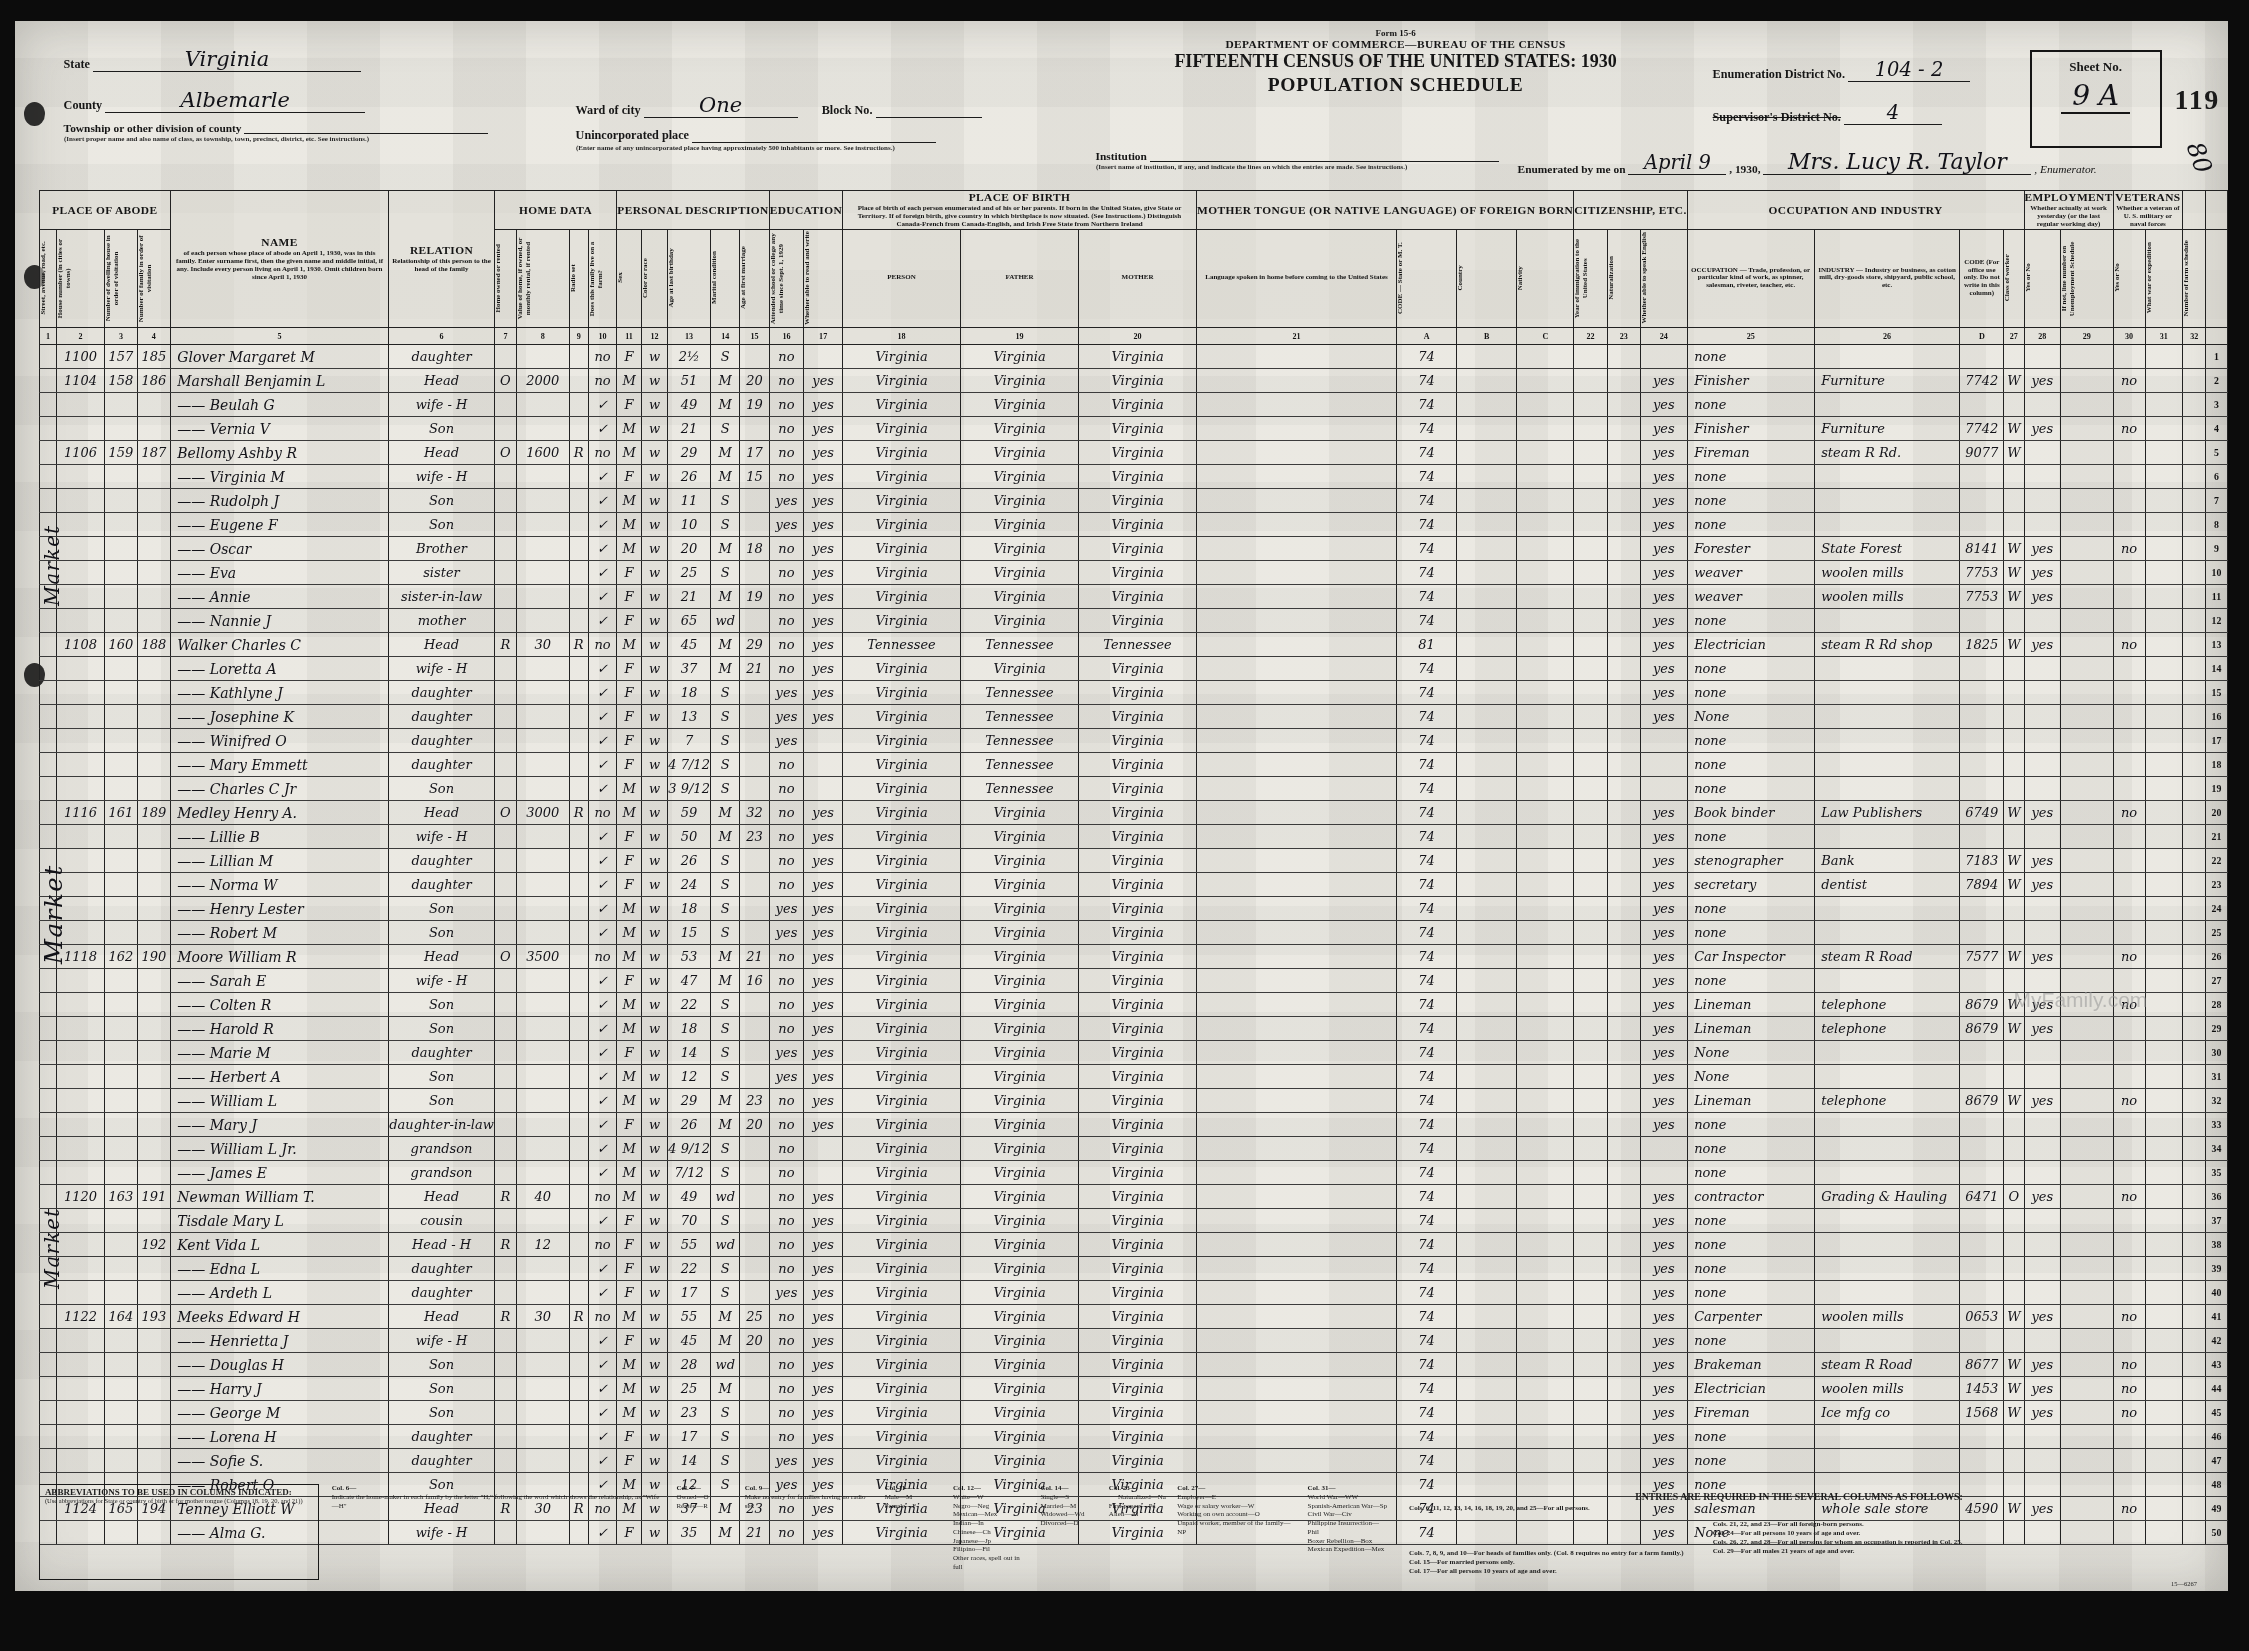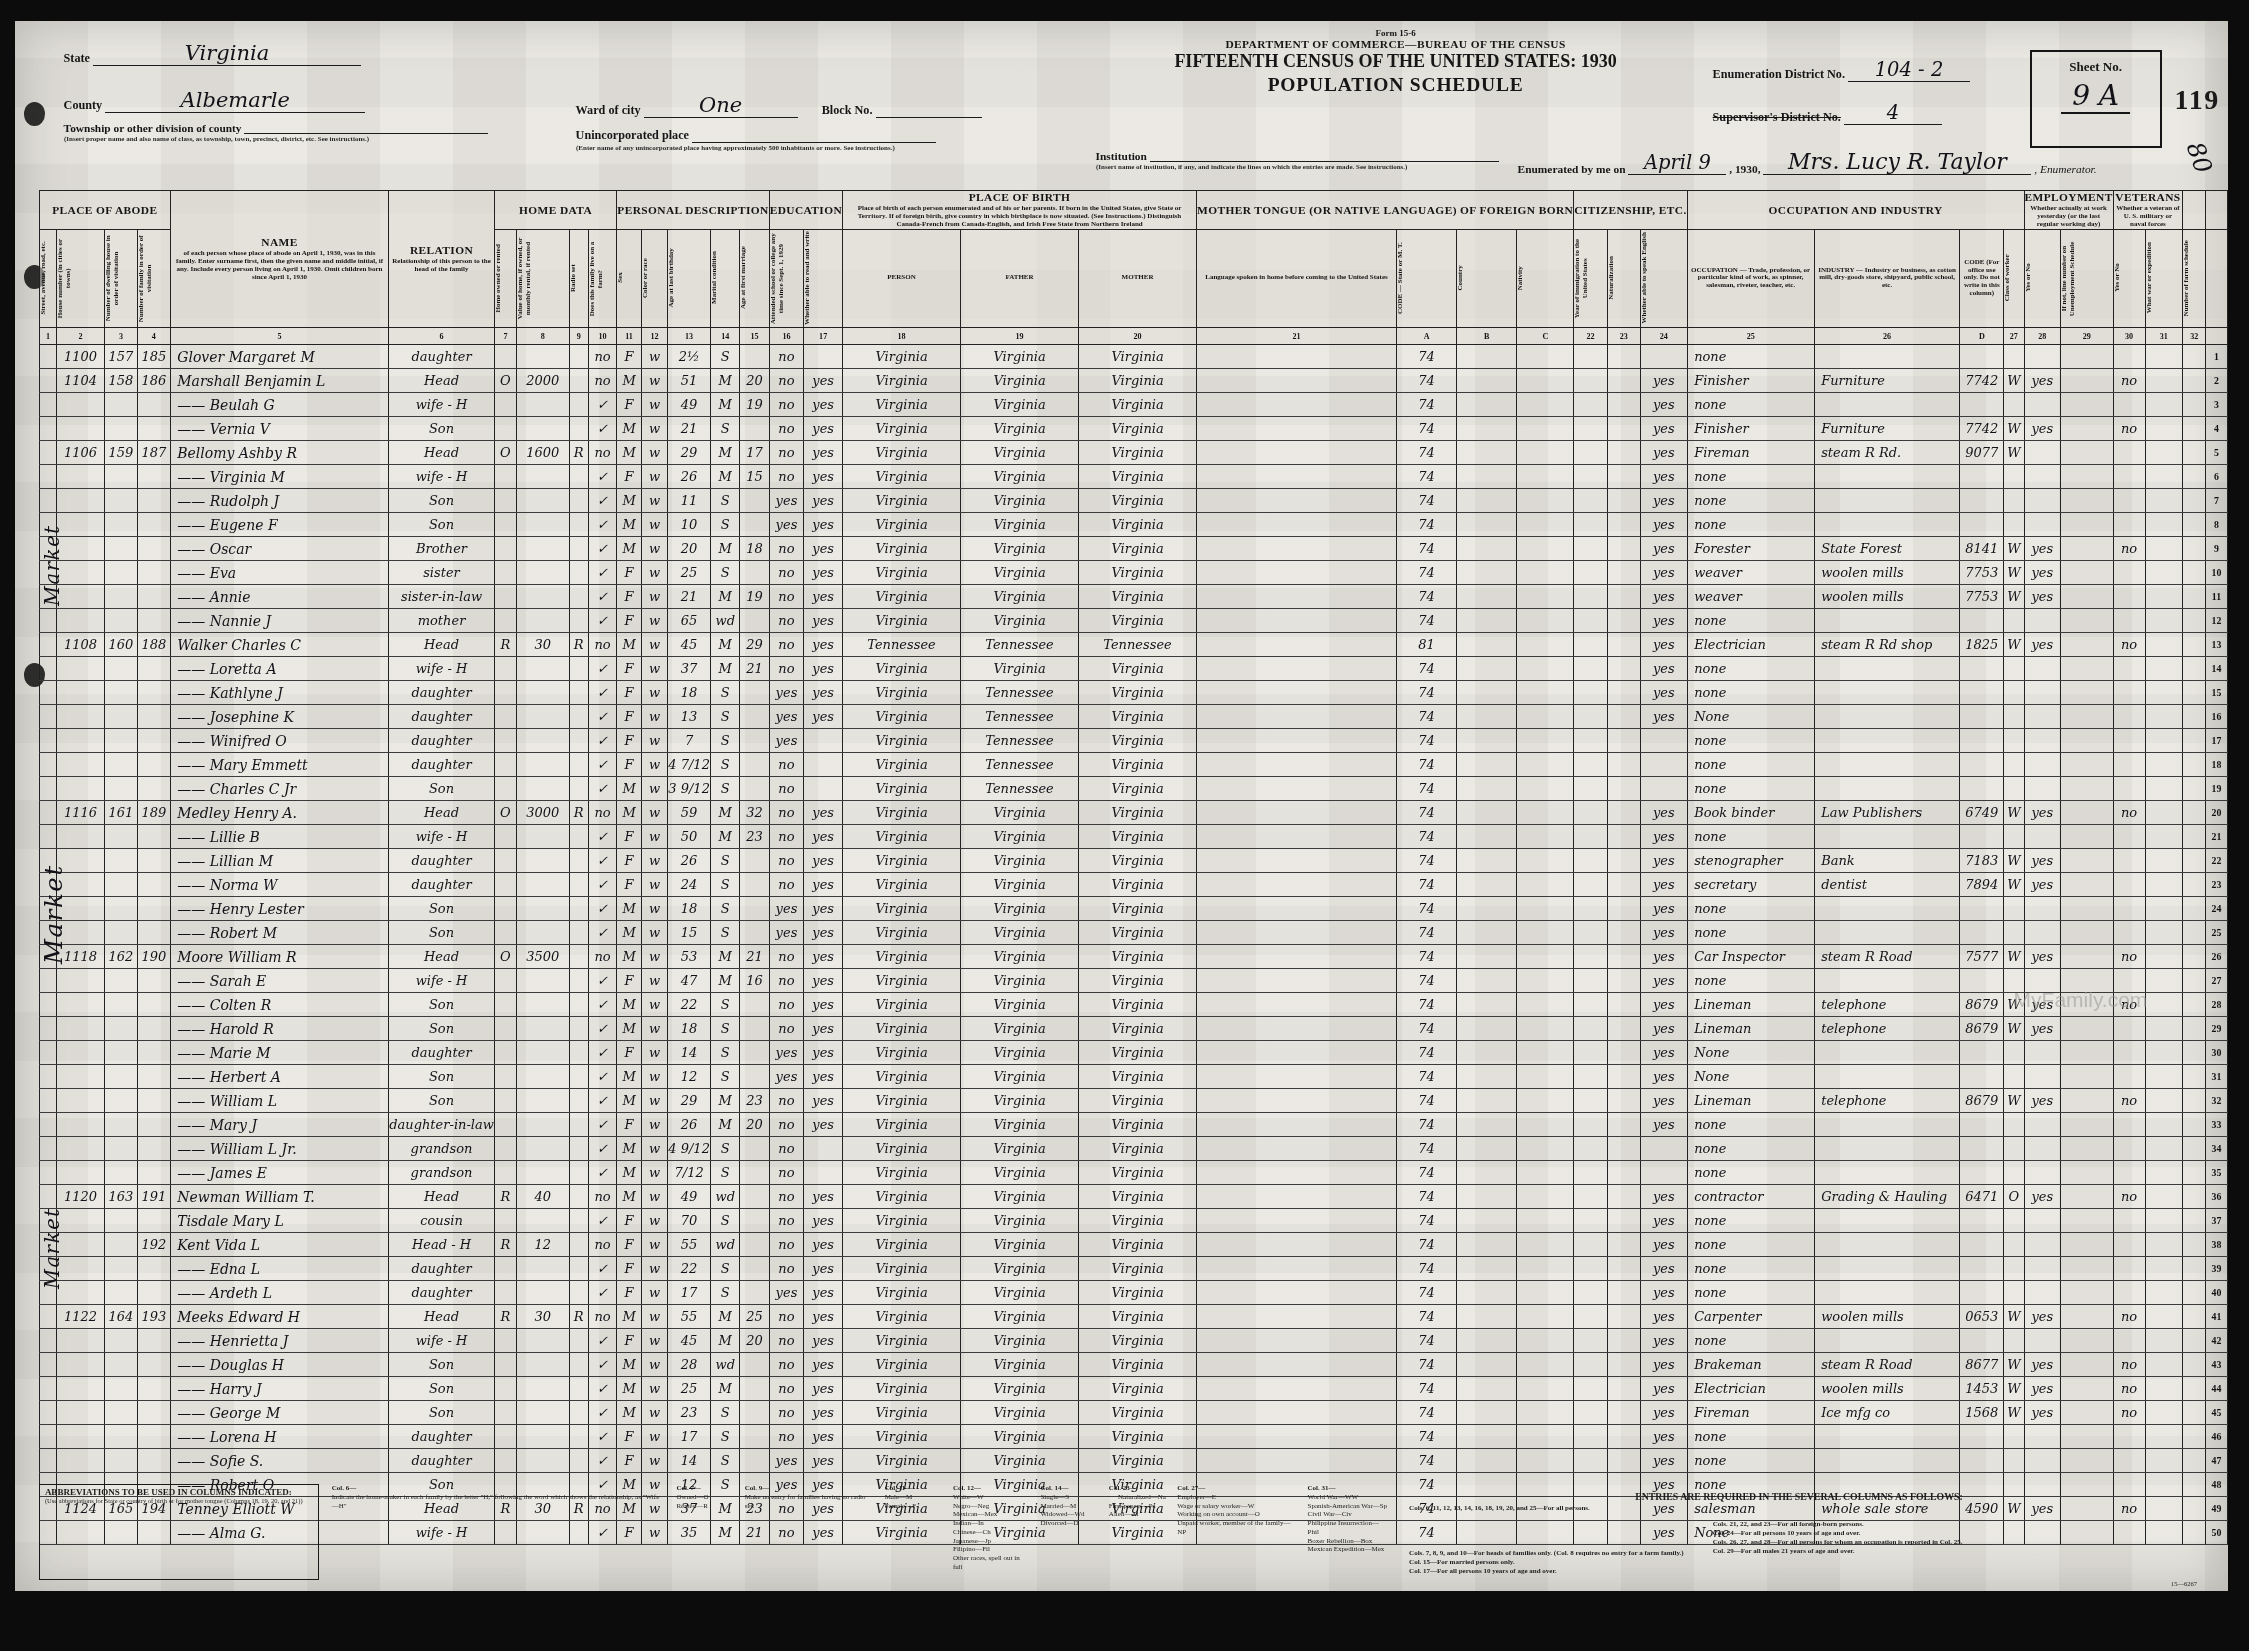--- a/index.html
+++ b/index.html
@@ -62,21 +62,21 @@
   ;top:0;width:909px;height:36px;"></div>
   <div class="band" style="left:0;top:1591px;width:2250px;height:61px;"></div>
   <div class="band" style="left:2230px;top:0;width:20.3px;height:1652px;"></div>
   <div class="band" style="left:0;top:0;width:13px;height:1652px;"></div>
 
   <div id="paper">
     <div class="hole" style="left:9.8px;top:81px;"></div>
     <div class="hole" style="left:9.8px;top:244px;"></div>
     <div class="hole" style="left:9.8px;top:642px;"></div>
 
-    <div class="fh-row" style="left:49px;top:20px;font-size:12.2px;">
+    <div class="fh-row" style="left:49px;top:26px;font-size:12.2px;">
       <span class="lbl">State</span>
       <span class="uline hw" style="width:268px;font-size:21px;">Virginia</span>
     </div>
     <div class="fh-row" style="left:49px;top:67px;font-size:12.2px;">
       <span class="lbl">County</span>
       <span class="uline hw" style="width:260px;font-size:21px;">Albemarle</span>
     </div>
     <div class="fh-row" style="left:49px;top:99px;font-size:11.4px;width:504px;white-space:normal;">
       <span class="lbl">Township or other division of county</span>
       <span class="uline" style="width:244px;height:13px;"></span>

